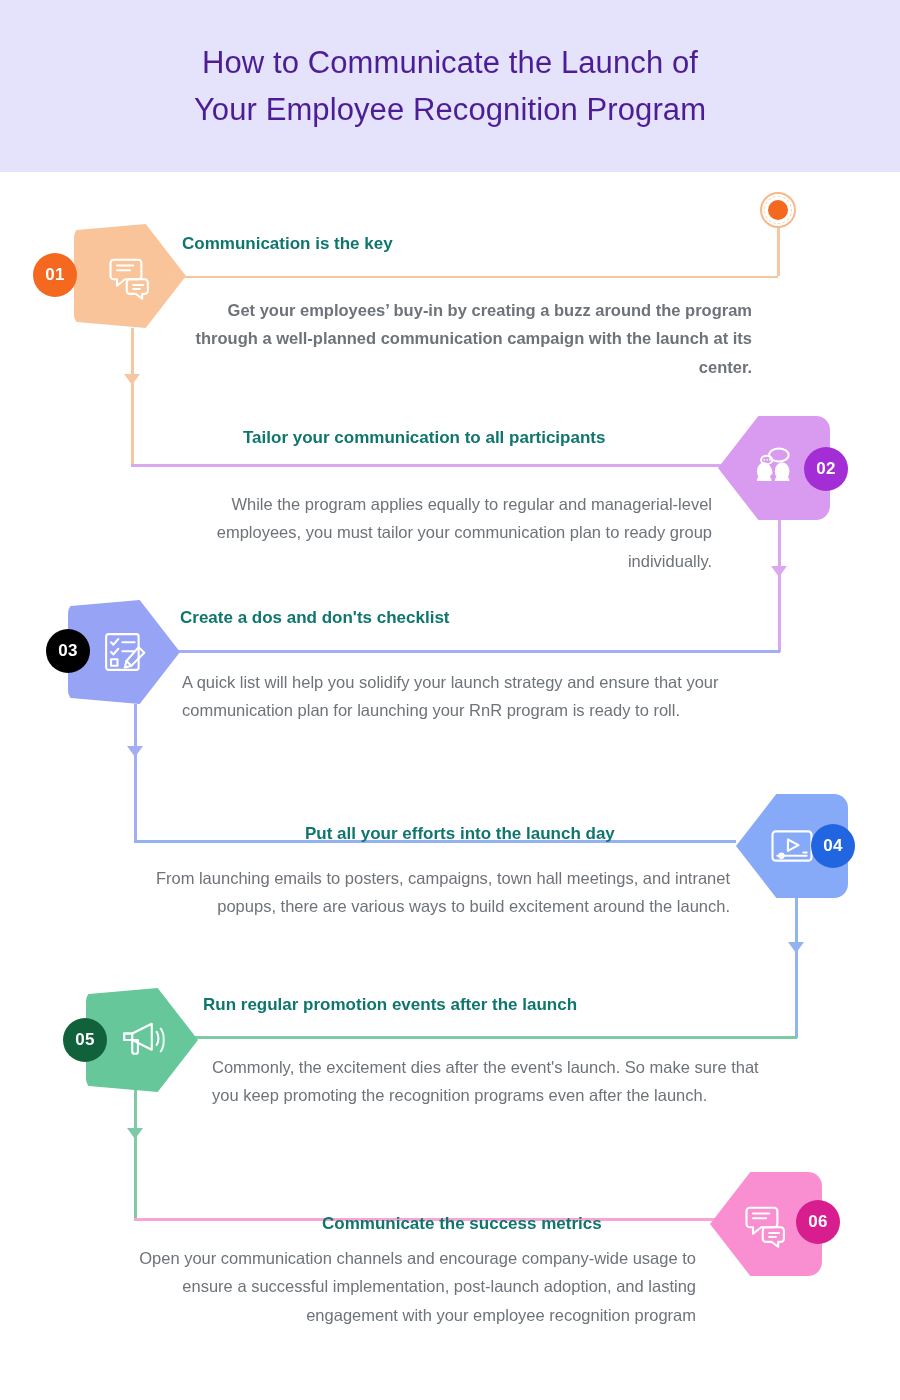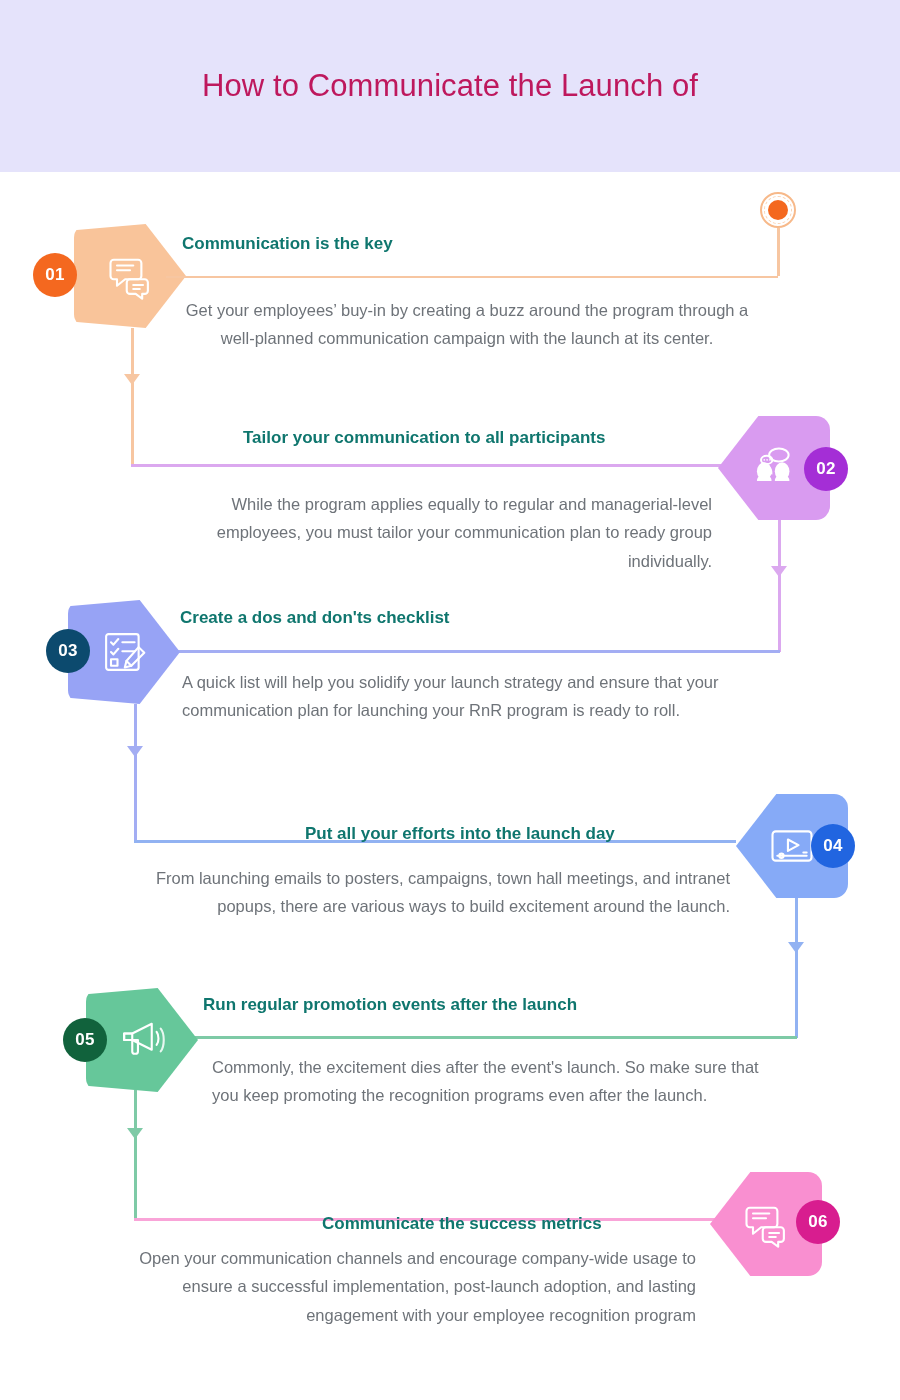--- a/index.html
+++ b/index.html
@@ -11,21 +11,21 @@
   }
   #page { position: relative; width: 900px; height: 1400px; background:#fff; }
 
   
   .header {
     position: absolute; left:0; top:0; width:900px; height:172px;
     background: #e5e3fb;
     display:flex; align-items:center; justify-content:center;
   }
   .header h1 {
-    font-size: 31px; font-weight: 400; color: #be185d;
+    font-size: 31px; font-weight: 400; color: #4c1d95;
     text-align:center; line-height: 1.52; letter-spacing:.1px;
     max-width: 640px;
   }
 
   
   .step { position:absolute; }
 
   
   .plate {
     position:absolute; width:112px; height:104px;
@@ -85,20 +85,21 @@
   }
 </style>
 </head>
 <body>
 
 <div id="page">
 
   <div class="header">
     <h1>
       <span>How to Communicate the Launch of</span><br>
+      <span>Your Employee Recognition Program</span>
     </h1>
   </div>
 
   <div class="origin" style="left:760px; top:192px; width:36px; height:36px;">
     <div class="ring"></div>
     <div class="ring2"></div>
     <div class="dot"></div>
   </div>
   <div class="vline" style="left:777px; top:228px; height:48px; background:#f7c6a1;"></div>
 
@@ -110,21 +111,21 @@
         <line x1="16" y1="25" x2="32" y2="25"></line>
         <path d="M30 36h18a4 4 0 0 1 4 4v10a4 4 0 0 1-4 4h-3v6l-8-6H30a4 4 0 0 1-4-4V40a4 4 0 0 1 4-4z" transform="translate(2,0)"></path>
         <line x1="36" y1="43" x2="48" y2="43"></line>
         <line x1="36" y1="48" x2="44" y2="48"></line>
       </svg>
     </div>
     <div class="badge" style="left:33px; top:253px; background:#f4681f;">01</div>
 
     <div class="title" style="left:182px; top:234px;">Communication is the key</div>
     <div class="rule" style="left:166px; top:276px; width:612px; background:#f7c6a1;"></div>
-    <div class="body" style="left:182px; top:296px; width:570px; text-align:center;">Get your employees’ buy-in by creating a buzz around the program through a well-planned communication campaign with the launch at its center.</div>
+    <div class="body" style="left:182px; top:296px; width:570px; text-align:right;font-weight:bold;">Get your employees’ buy-in by creating a buzz around the program through a well-planned communication campaign with the launch at its center.</div>
   </div>
 
   <div class="vline" style="left:131px; top:328px; height:138px; background:#f7c6a1;"></div>
   <div class="arrow" style="left:124px; top:374px; border-top:11px solid #f7c6a1;"></div>
   <div class="hline" style="left:131px; top:464px; width:604px; background:#dba8ef;"></div>
 
   <div class="step">
     <div class="plate left-point" style="left:718px; top:416px; background:#d99bf0;">
       <svg viewBox="0 0 64 64" fill="none" stroke="#ffffff" stroke-width="2.4" stroke-linecap="round" stroke-linejoin="round">
         <path d="M22 30c0-6 4-10 9-10s9 4 9 10v2" fill="#fff" stroke="none" transform="translate(-10,8)"></path>
@@ -155,21 +156,21 @@
         <rect x="10" y="10" width="40" height="44" rx="3"></rect>
         <polyline points="16,20 19,23 25,16"></polyline>
         <polyline points="16,32 19,35 25,28"></polyline>
         <rect x="16" y="41" width="8" height="8"></rect>
         <line x1="30" y1="20" x2="45" y2="20"></line>
         <line x1="30" y1="31" x2="45" y2="31"></line>
         <path d="M50 26 L57 33 L41 49 L33 51 L35 43 Z" fill="none"></path>
         <line x1="35" y1="43" x2="41" y2="49"></line>
       </svg>
     </div>
-    <div class="badge" style="left:46px; top:629px; background:#0c4a6e;">03</div>
+    <div class="badge" style="left:46px; top:629px; background:#000000;">03</div>
 
     <div class="title" style="left:180px; top:608px;">Create a dos and don'ts checklist</div>
     <div class="body" style="left:182px; top:668px; width:580px; text-align:left;">A quick list will help you solidify your launch strategy and ensure that your communication plan for launching your RnR program is ready to roll.</div>
   </div>
 
   <div class="vline" style="left:134px; top:704px; height:138px; background:#a3adf3;"></div>
   <div class="arrow" style="left:127px; top:746px; border-top:11px solid #a3adf3;"></div>
   <div class="hline" style="left:134px; top:840px; width:602px; background:#92b2f2;"></div>
 
   <div class="step">

